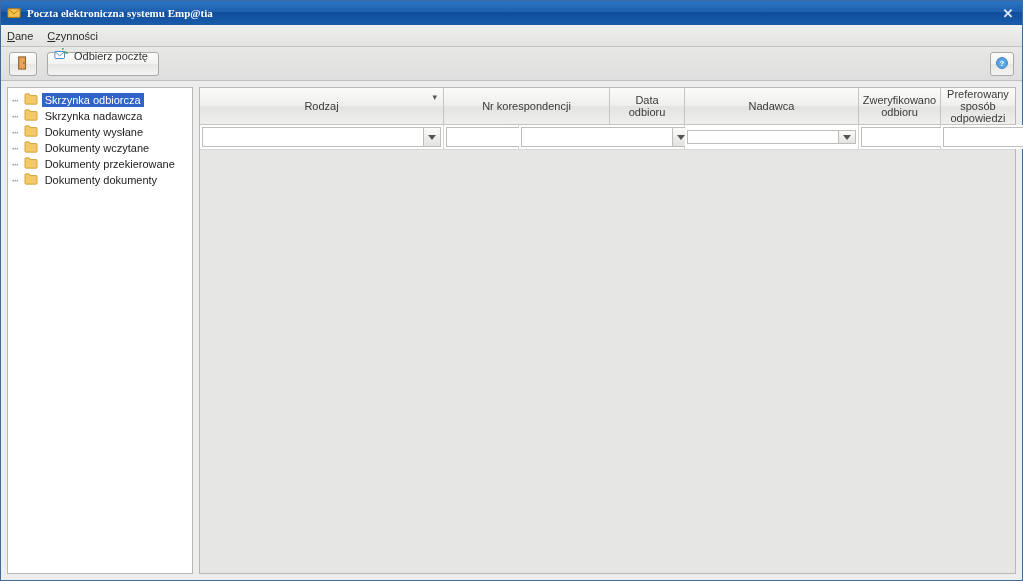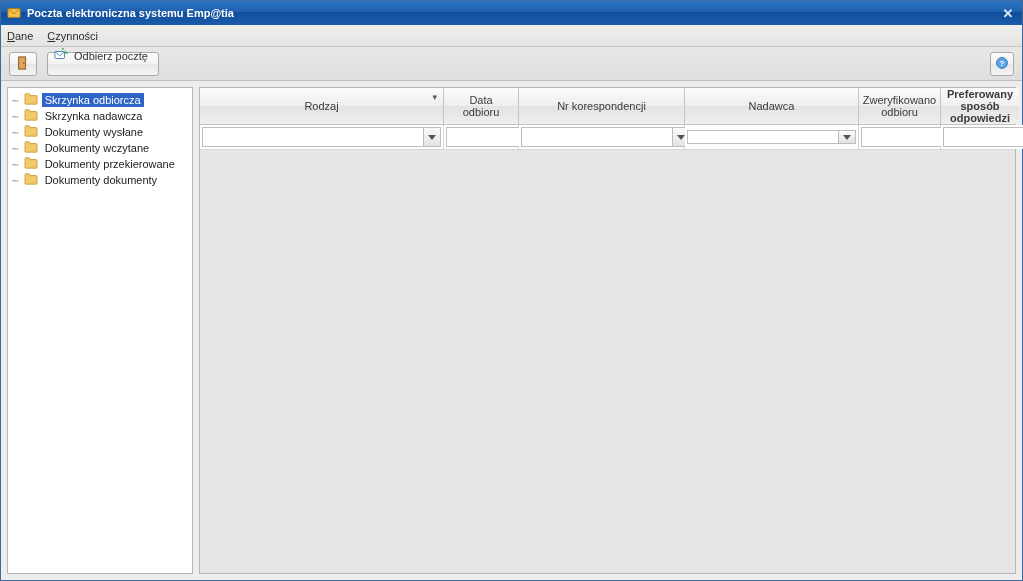--- a/index.html
+++ b/index.html
@@ -25,21 +25,21 @@
     background: linear-gradient(to bottom, #2a74c3 0%, #1f5faf 45%, #104e9c 46%, #1a5bab 100%);
     display: flex;
     align-items: center;
     padding: 0 4px 0 6px;
     color: #fff;
   }
   .titlebar .app-icon {
     width: 14px; height: 14px; margin-right: 6px;
     display: inline-flex; align-items:center; justify-content:center;
   }
-  .titlebar .title { font-weight: bold; flex: 1; }
+  .titlebar .title { font-weight: bold; flex: 1; font-family: Liberation Serif, serif; }
   .titlebar .close {
     width: 20px; height: 18px;
     display: flex; align-items: center; justify-content: center;
     cursor: pointer;
     color: #dce8f7;
     font-size: 13px;
     font-weight: bold;
   }
   
   .menubar {
@@ -145,21 +145,21 @@
     align-items: center;
     justify-content: center;
     padding: 4px 6px;
     text-align: center;
     color: #3a3a3a;
     position: relative;
     font-size: 11px;
     height: 36px;
     cursor: pointer;
   }
-  .gh-cell:last-child { border-right: none; font-weight: bold; }
+  .gh-cell:last-child { border-right: none; }
   .gh-cell .sort-ind {
     position: absolute;
     right: 6px;
     top: 4px;
     font-size: 9px;
     color: #555;
   }
   .gf-cell {
     border-right: 1px solid #d6d6d4;
     padding: 2px;
@@ -307,26 +307,26 @@
           </ul>
       </div>
     </div>
 
     <div class="grid-panel">
       <div class="grid-header-row">
         <div class="gh-cell col-rodzaj">
           <span>Rodzaj</span>
           <span class="sort-ind">▾</span>
         </div>
+        <div class="gh-cell col-nr">
+          <span>Nr korespondencji</span>
+        </div>
         <div class="gh-cell col-data">
           <span>Data odbioru</span>
         </div>
-        <div class="gh-cell col-nr">
-          <span>Nr korespondencji</span>
-        </div>
         <div class="gh-cell col-nad">
           <span>Nadawca</span>
         </div>
         <div class="gh-cell col-pod">
           <span>Zweryfikowano odbioru</span>
         </div>
         <div class="gh-cell col-pref">
           <span>Preferowany sposób odpowiedzi</span>
         </div>
       </div>

